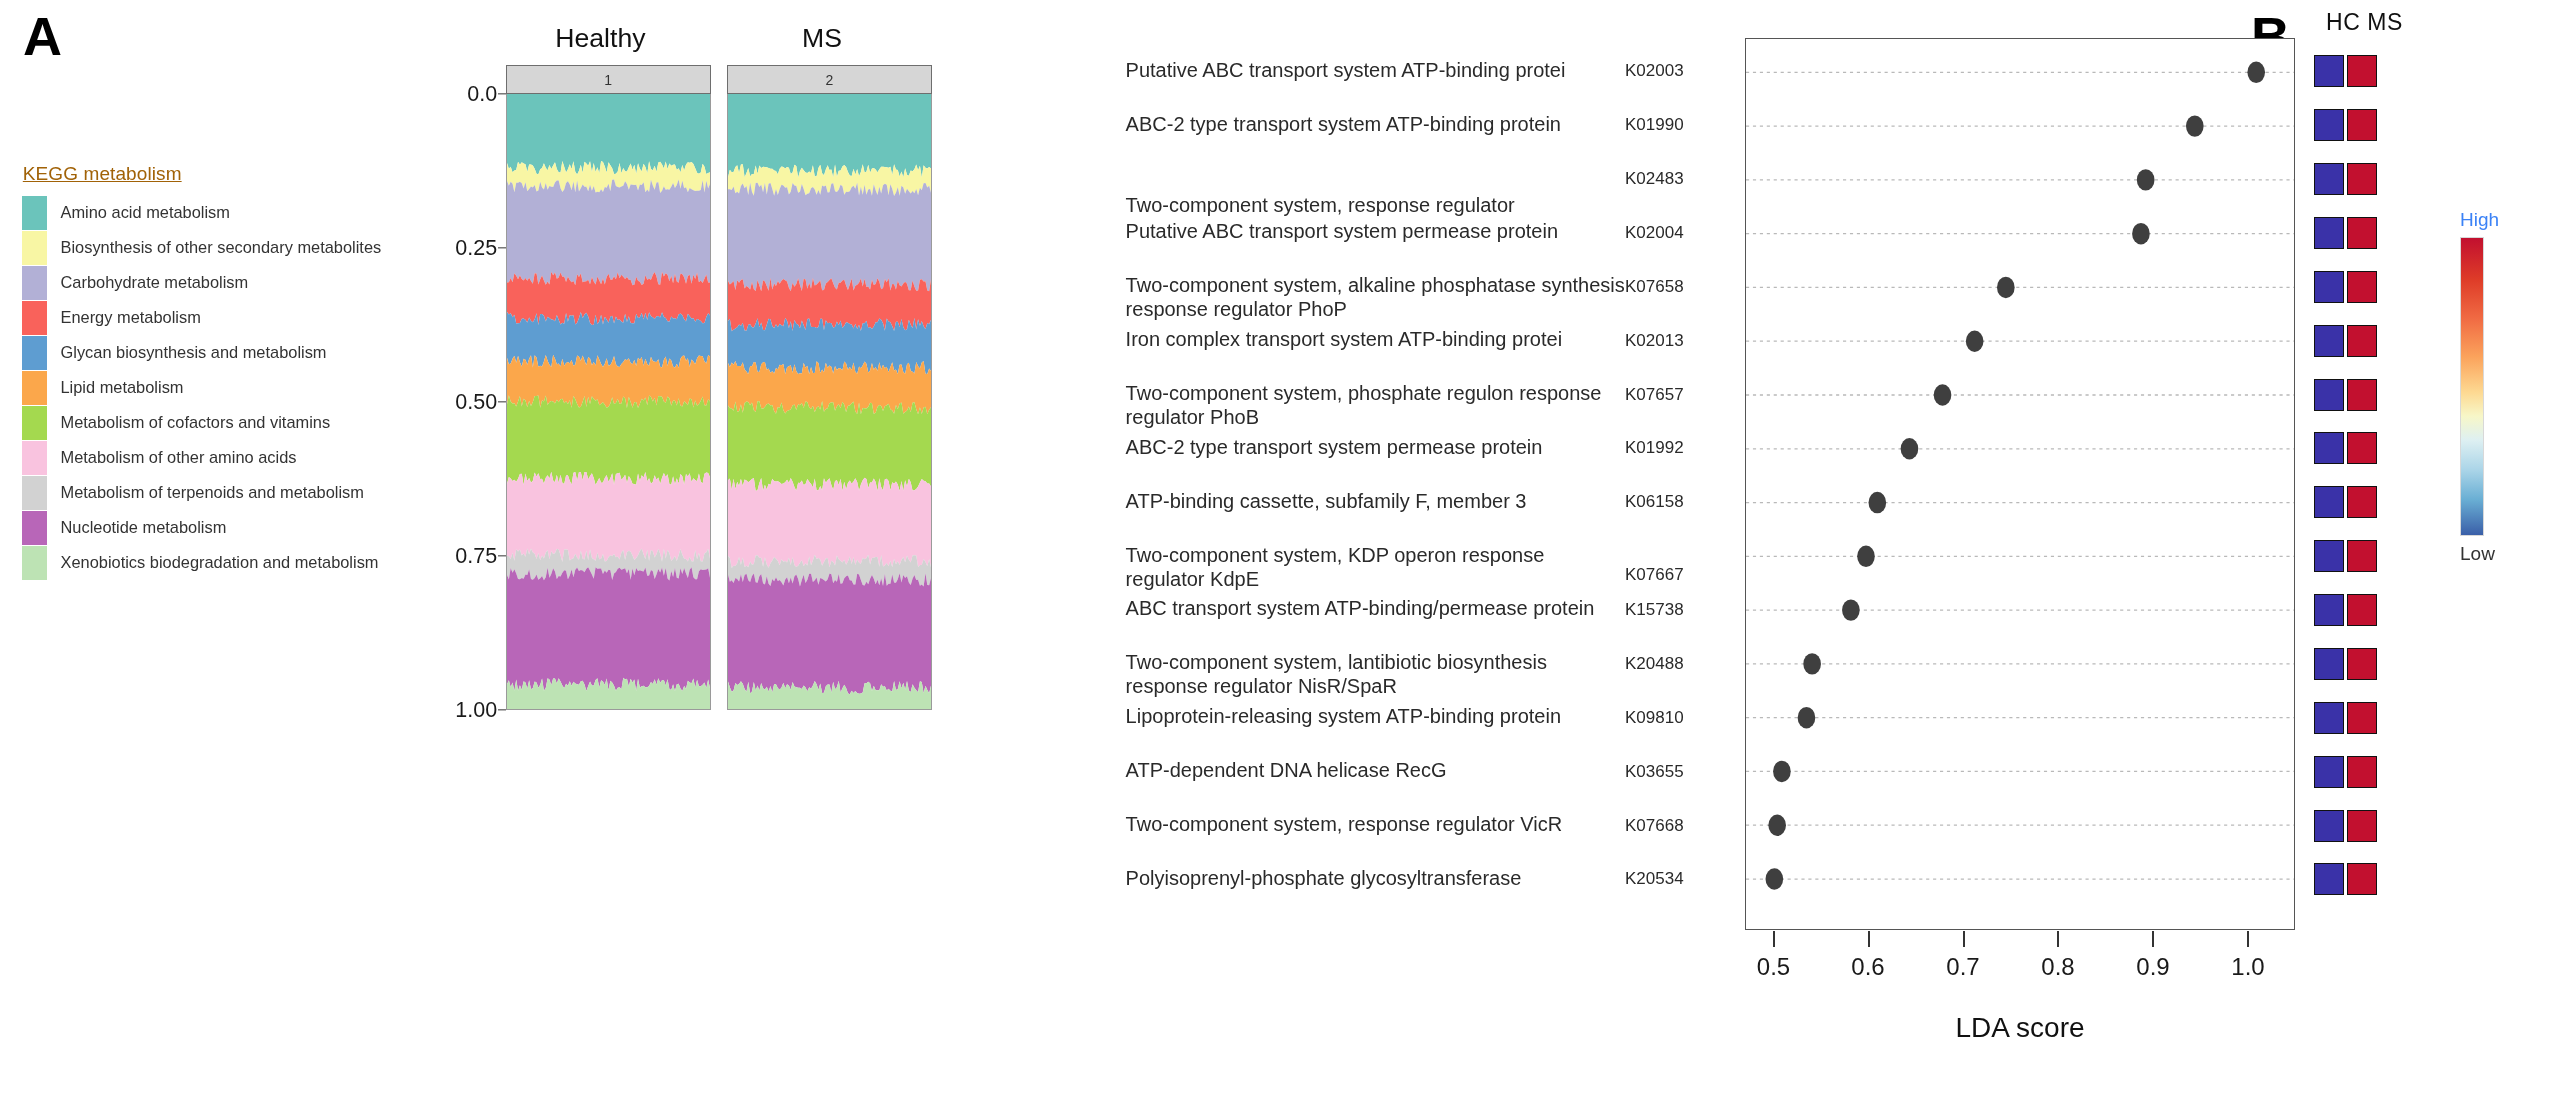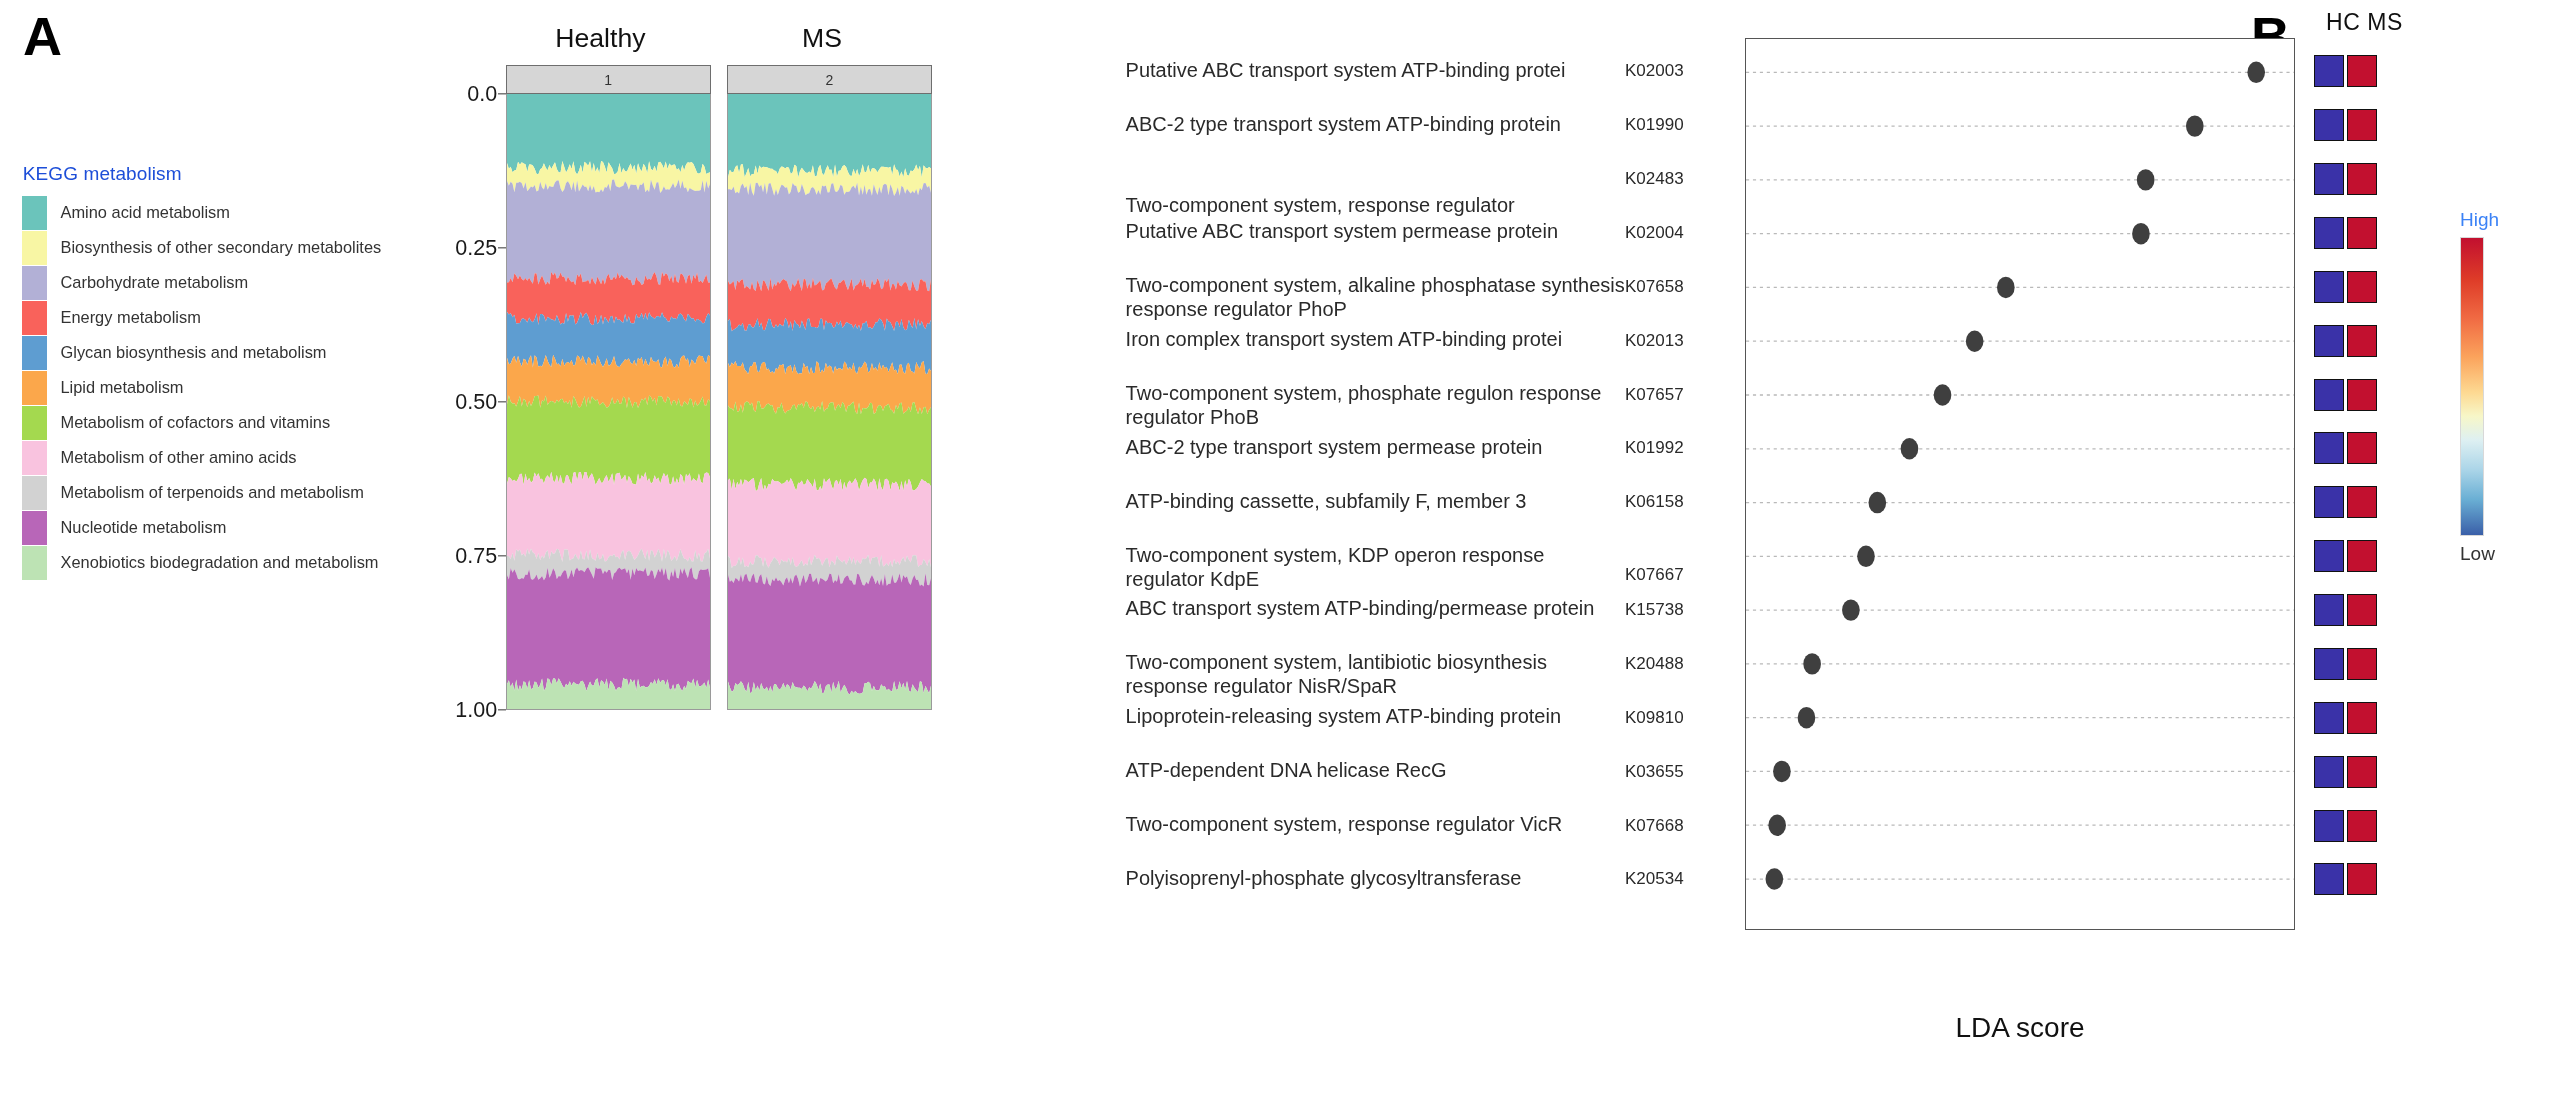--- a/index.html
+++ b/index.html
@@ -6,21 +6,21 @@
   body{width:2576px;height:1113px;font-family:"Liberation Sans",sans-serif;color:#1a1a1a;position:relative;overflow:hidden;}
 
   .panel-letter{position:absolute;font-size:54px;font-weight:bold;color:#000;line-height:1;}
   #panel-a-letter{left:23px;top:8.9px;}
   #panel-b-letter{left:1138px;top:8.9px;}
 
   
   #panel-a{position:absolute;left:0;top:0;width:1113px;height:1113px;}
 
   #kegg-legend{position:absolute;left:21.5px;top:163px;width:405px;}
-  #kegg-legend-title{font-size:19px;color:#1d4ed8;margin:0 0 10px 1.3px;letter-spacing:0.1px;}
+  #kegg-legend-title{font-size:19px;color:#a16207;margin:0 0 10px 1.3px;letter-spacing:0.1px;text-decoration:underline;}
   .legend-item{display:flex;align-items:center;height:35px;}
   .legend-swatch{width:25px;height:34px;flex:0 0 25px;}
   .legend-label{font-size:16.4px;color:#333;margin-left:14px;white-space:nowrap;}
 
   #areachart{position:absolute;left:512px;top:23px;width:436px;height:715px;}
   .facet-title{position:absolute;top:0;font-size:26.6px;color:#111;text-align:center;width:202px;}
   #facet-title-1{left:-12.6px;}
   #facet-title-2{left:209px;}
 
   .facet{position:absolute;top:42px;width:205px;height:645px;}
@@ -245,20 +245,34 @@
           <ellipse cx="208.5" cy="734.4" rx="14" ry="17" fill="#3f3f3f"></ellipse>
           <ellipse cx="190.5" cy="819.6" rx="14" ry="17" fill="#3f3f3f"></ellipse>
           <ellipse cx="166.5" cy="904.8" rx="14" ry="17" fill="#3f3f3f"></ellipse>
           <ellipse cx="105.0" cy="990.0" rx="14" ry="17" fill="#3f3f3f"></ellipse>
           <ellipse cx="96.0" cy="1075.2" rx="14" ry="17" fill="#3f3f3f"></ellipse>
           <ellipse cx="57.0" cy="1160.4" rx="14" ry="17" fill="#3f3f3f"></ellipse>
           <ellipse cx="49.5" cy="1245.6" rx="14" ry="17" fill="#3f3f3f"></ellipse>
           <ellipse cx="45.0" cy="1330.8" rx="14" ry="17" fill="#3f3f3f"></ellipse>
         </svg>
     </div>
+    <div id="xaxis">
+        <div class="xtick-mark" style="left: 28px;"></div>
+        <div class="xtick-label" style="left: 28.5px;">0.5</div>
+        <div class="xtick-mark" style="left: 123px;"></div>
+        <div class="xtick-label" style="left: 123px;">0.6</div>
+        <div class="xtick-mark" style="left: 218px;"></div>
+        <div class="xtick-label" style="left: 218px;">0.7</div>
+        <div class="xtick-mark" style="left: 312px;"></div>
+        <div class="xtick-label" style="left: 313px;">0.8</div>
+        <div class="xtick-mark" style="left: 407px;"></div>
+        <div class="xtick-label" style="left: 408px;">0.9</div>
+        <div class="xtick-mark" style="left: 502px;"></div>
+        <div class="xtick-label" style="left: 503px;">1.0</div>
+      </div>
     <div id="xaxis-title">LDA score</div>
   </div>
 
   <div id="heatmap">
     <div id="heatmap-header">HC MS</div>
     <div id="heatmap-rows">
         <div class="hm-row" style="top: 71px;">
           <div class="hm-cell" style="background: rgb(58, 50, 168);"></div>
           <div class="hm-cell" style="background: rgb(194, 16, 47);"></div>
         </div>

